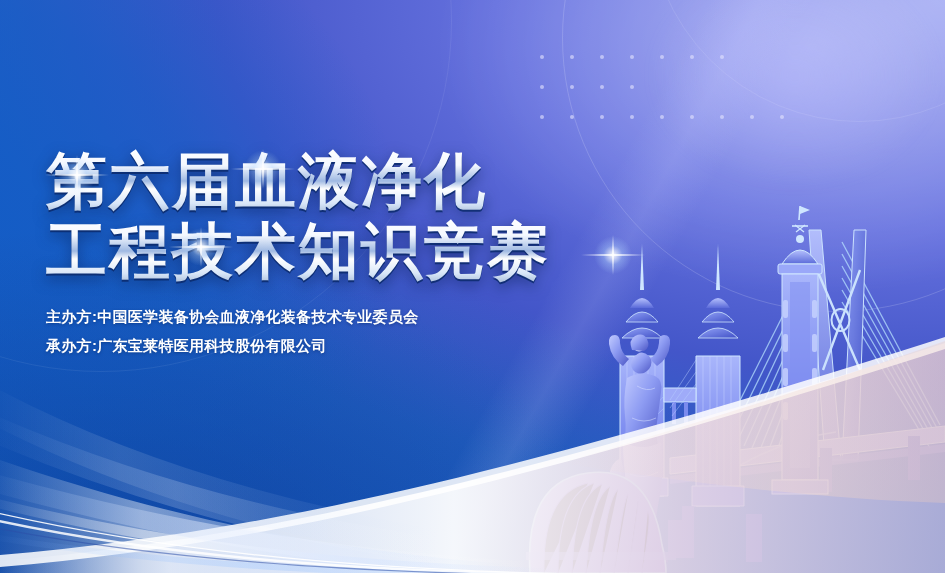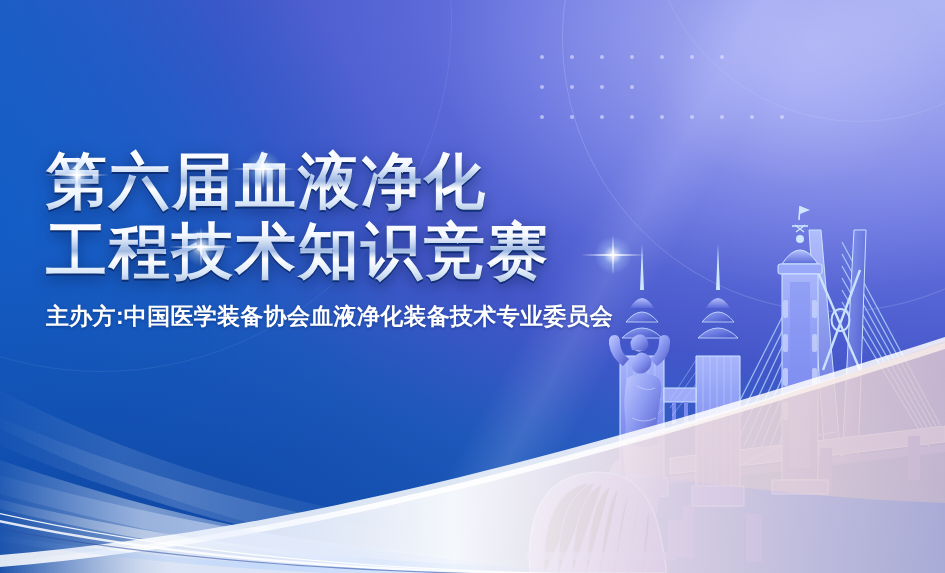--- a/index.html
+++ b/index.html
@@ -76,21 +76,21 @@
   }
   .sparkle::before,.sparkle::after{
     content:"";position:absolute;left:50%;top:50%;
     background:linear-gradient(90deg, rgba(255,255,255,0), rgba(255,255,255,.9), rgba(255,255,255,0));
   }
   .sparkle::before{width:64px;height:2px;transform:translate(-50%,-50%);}
   .sparkle::after{width:2px;height:40px;transform:translate(-50%,-50%);
     background:linear-gradient(180deg, rgba(255,255,255,0), rgba(255,255,255,.85), rgba(255,255,255,0));}
   #sub-block{margin-top:18px;}
   .sub-line{
-    font-size:23px;line-height:29px;font-weight:700;color:#ffffff;
+    font-size:15px;line-height:29px;font-weight:700;color:#ffffff;
     letter-spacing:.3px;white-space:nowrap;
     text-shadow:0 1px 3px rgba(8,38,100,.55);
   }
 </style>
 </head>
 <body>
 
 <div id="stage">
 
   <div class="layer" id="bg-base"></div>
@@ -356,20 +356,21 @@
       <path d="M-20,222 C150,256 345,270 585,273" fill="none" stroke="#2b4fa8" stroke-width="1.2" opacity=".55"></path>
       <path d="M-20,206 C150,246 340,266 575,271" fill="none" stroke="#ffffff" stroke-width="1.2" opacity=".9"></path>
     </svg>
   </div>
 
   <div id="text-block">
     <div class="title-line l1">第六届血液净化</div>
     <div class="title-line l2">工程技术知识竞赛</div>
     <div id="sub-block">
       <div class="sub-line">主办方:中国医学装备协会血液净化装备技术专业委员会</div>
+      <div class="sub-line">承办方:广东宝莱特医用科技股份有限公司</div>
     </div>
   </div>
 
   <div class="sparkle" style="left:50px;top:148px;"></div>
   <div class="sparkle" style="left:236px;top:142px;"></div>
   <div class="sparkle" style="left:174px;top:220px;"></div>
   <div class="sparkle" style="left:586px;top:228px;"></div>
 
 </div>
 

